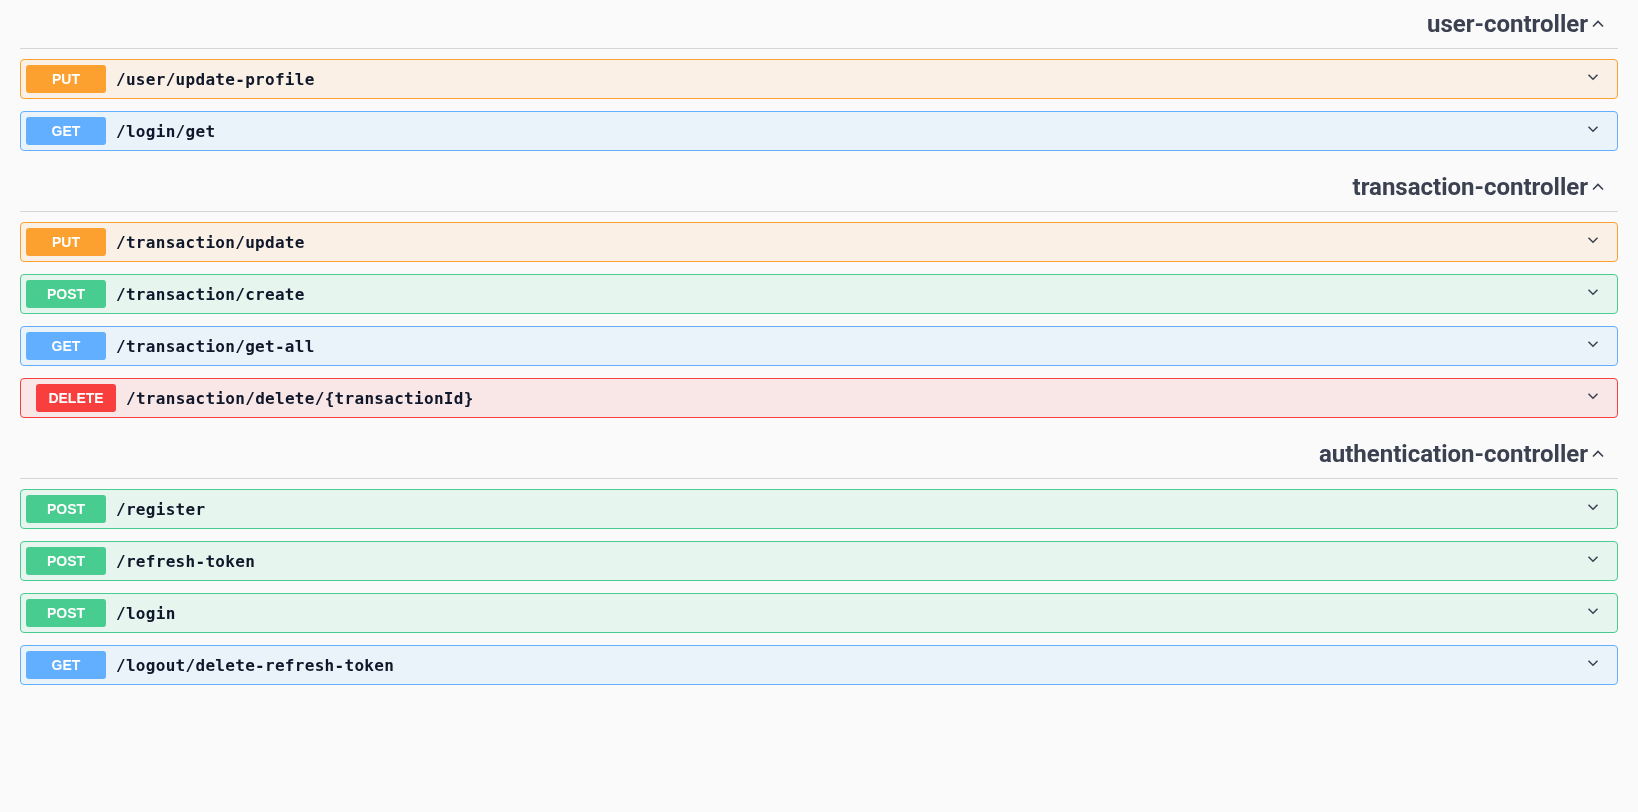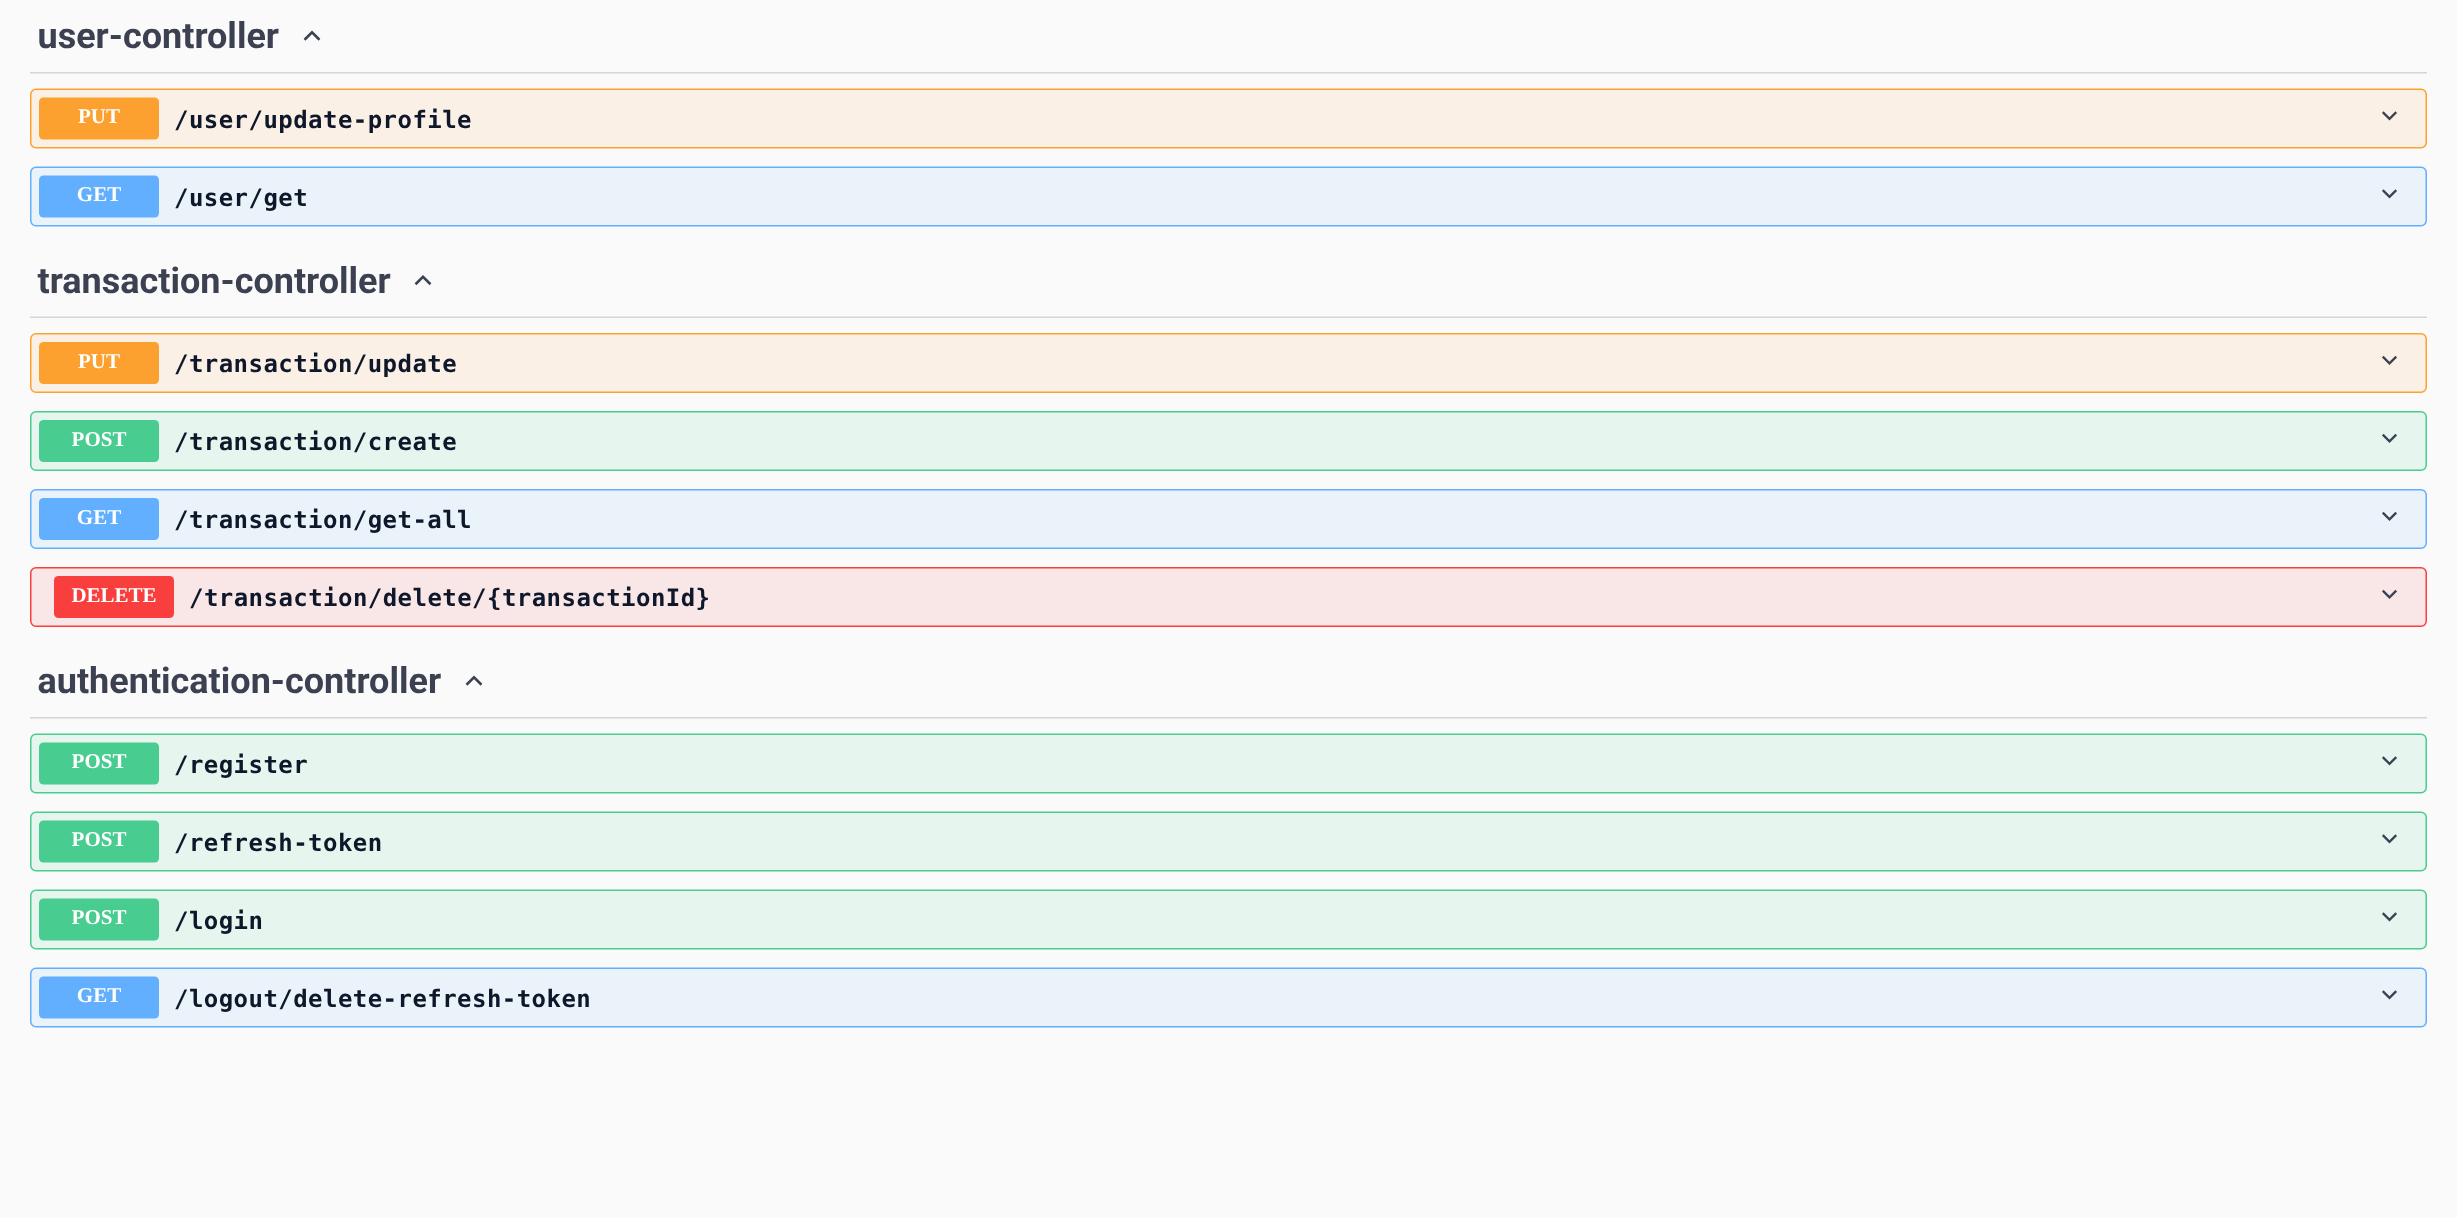--- a/index.html
+++ b/index.html
@@ -12,25 +12,24 @@
   }
   .container {
     padding: 0 20px 20px 20px;
   }
   .tag-section {
     margin-bottom: 10px;
   }
   .tag-header {
     display: flex;
     align-items: center;
-    justify-content: flex-start;
+    justify-content: flex-end;
     padding: 10px 10px 10px 5px;
     border-bottom: 1px solid rgba(59,65,81,0.2);
     cursor: pointer;
-    gap: 12px;
   }
   .tag-name {
     font-size: 24px;
     font-weight: 700;
     color: #3b4151;
   }
   .chevron {
     width: 20px;
     height: 20px;
     flex-shrink: 0;
@@ -55,21 +54,21 @@
     cursor: pointer;
   }
   .op .method-badge {
     min-width: 80px;
     text-align: center;
     padding: 6px 0;
     border-radius: 3px;
     color: #fff;
     font-weight: 700;
     font-size: 14px;
-    font-family: Liberation Serif, serif;
+    font-family: Liberation Sans, sans-serif;
   }
   .op .path {
     font-family: ui-monospace, SFMono-Regular, "SF Mono", Menlo, Consolas, monospace;
     font-size: 16px;
     font-weight: 600;
     color: #0f172a;
     padding-left: 10px;
     flex: 1;
     letter-spacing: 0.3px;
   }
@@ -112,21 +111,21 @@
         <span class="method-badge">PUT</span>
         <span class="path">/user/update-profile</span>
         <span class="expand">
           <svg viewBox="0 0 24 24">
               <polyline points="6 9 12 15 18 9"></polyline>
             </svg>
         </span>
       </div>
       <div class="op get">
         <span class="method-badge">GET</span>
-        <span class="path">/user/get</span>
+        <span class="path">/login/get</span>
         <span class="expand">
           <svg viewBox="0 0 24 24">
               <polyline points="6 9 12 15 18 9"></polyline>
             </svg>
         </span>
       </div>
     </div>
   </div>
 
   <div class="tag-section">

